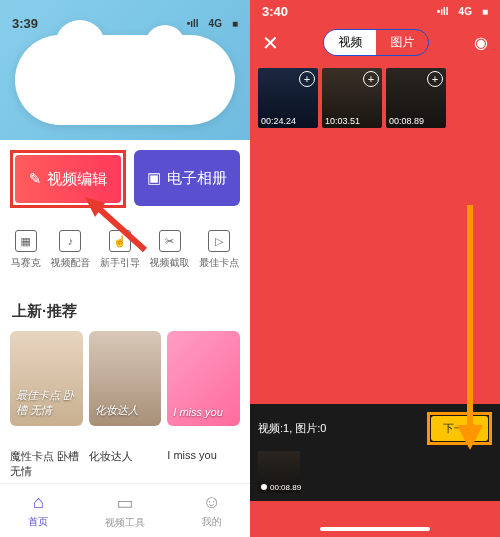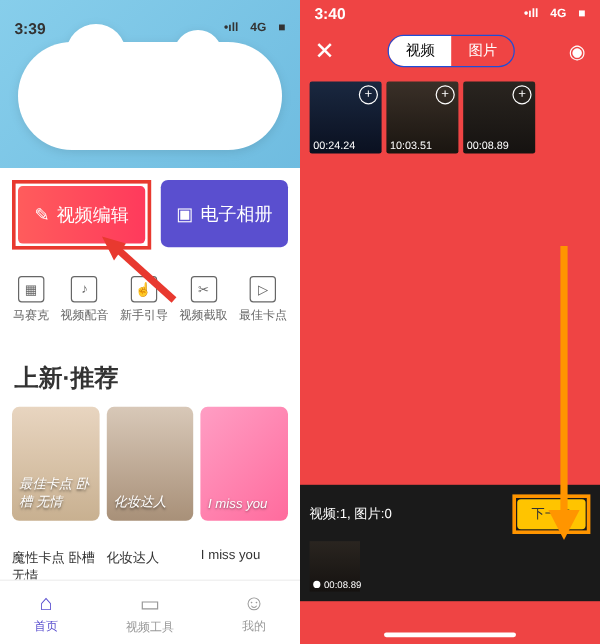--- a/index.html
+++ b/index.html
@@ -18,21 +18,21 @@
 
 .main-btns{display:flex;gap:8px;padding:10px;position:relative}
 .btn-red-wrap{border:3px solid #e8392f;padding:2px;flex:1}
 .btn-red{background:linear-gradient(90deg,#ff5c5c,#ff3a5c);color:#fff;height:48px;display:flex;align-items:center;justify-content:center;gap:6px;font-size:15px;border-radius:4px}
 .btn-purple{background:#5a4fcf;color:#fff;height:56px;flex:1;display:flex;align-items:center;justify-content:center;gap:6px;font-size:15px;border-radius:6px}
 
 .tools{display:flex;justify-content:space-around;padding:12px 6px;color:#666}
 .tool{display:flex;flex-direction:column;align-items:center;gap:4px;font-size:10px}
 .tool-icon{width:22px;height:22px;border:1.5px solid #666;border-radius:3px;display:flex;align-items:center;justify-content:center;font-size:11px}
 
-.section-title{padding:20px 12px 10px;font-size:20px;font-weight:600;color:#333}
+.section-title{padding:20px 12px 10px;font-size:15px;font-weight:600;color:#333}
 .cards{display:flex;gap:6px;padding:0 10px}
 .card{flex:1}
 .card-img{height:95px;border-radius:6px;background:#ddd;position:relative;overflow:hidden}
 .card-img.c1{background:linear-gradient(180deg,#e8d5c0,#c8b090)}
 .card-img.c2{background:linear-gradient(180deg,#d8c8b8,#a89078)}
 .card-img.c3{background:linear-gradient(135deg,#ff9ec4,#ff6b9d)}
 .card-overlay{position:absolute;bottom:8px;left:6px;color:#fff;font-size:11px;text-shadow:0 1px 2px rgba(0,0,0,.5);font-style:italic}
 .card-title{font-size:11px;color:#333;margin-top:23px;text-align:left}
 
 .bottom-nav{position:absolute;bottom:0;left:0;right:0;height:54px;background:#fff;border-top:1px solid #eee;display:flex;justify-content:space-around;align-items:center}

